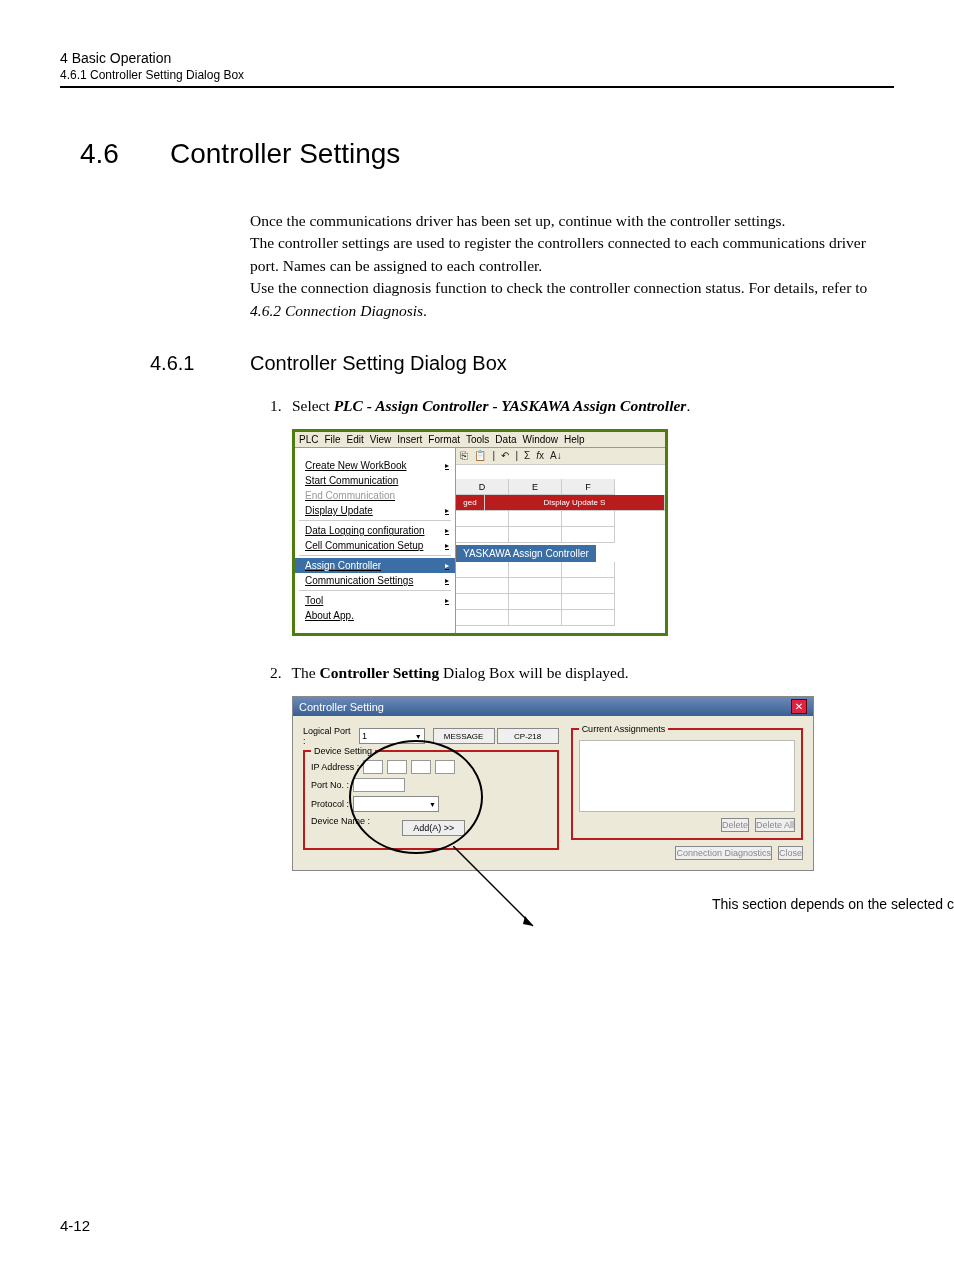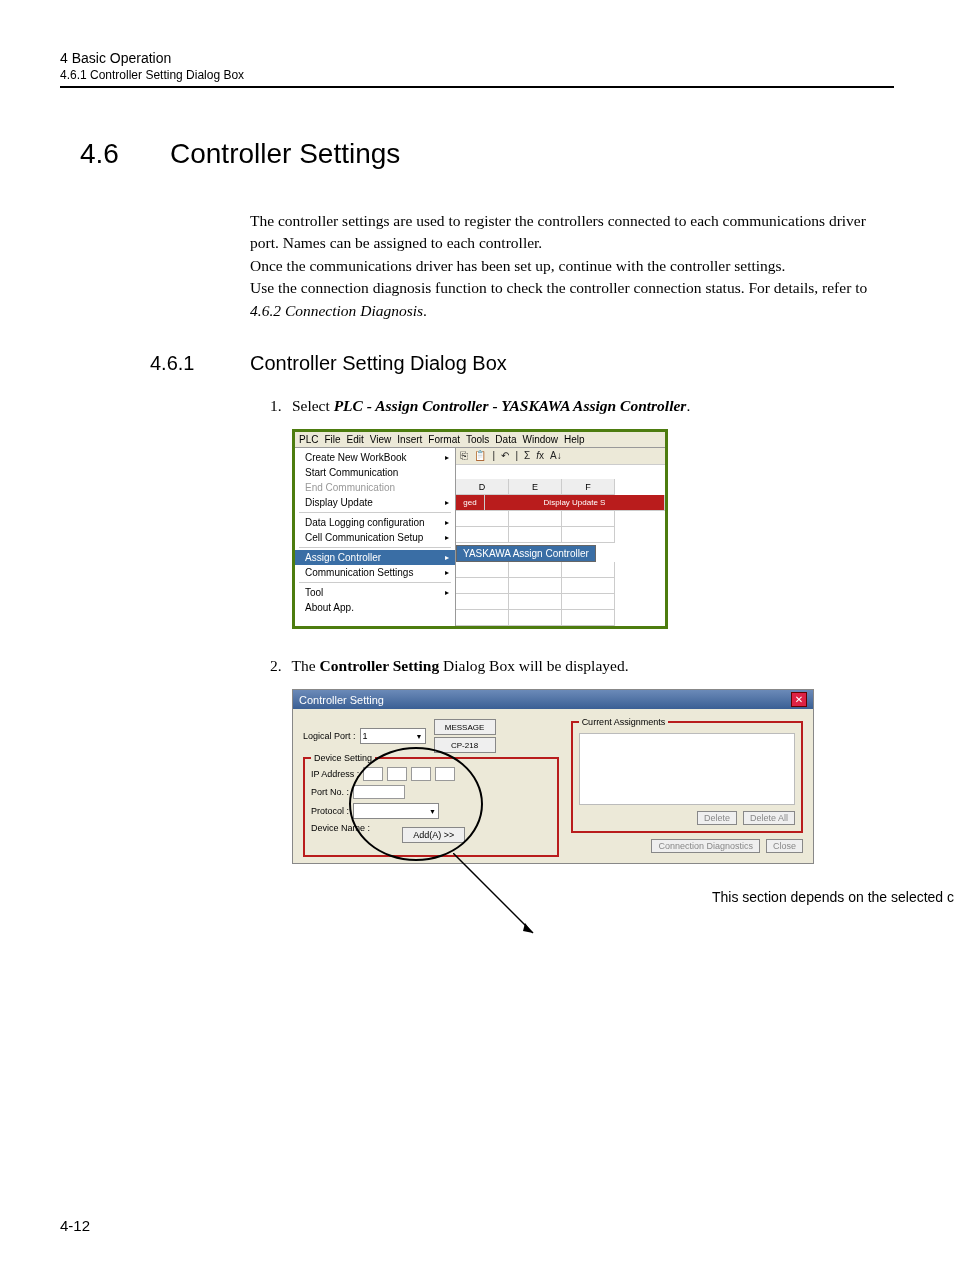--- a/index.html
+++ b/index.html
@@ -79,21 +79,22 @@
     padding: 2px 4px;
     border-bottom: 1px solid #999;
     background: #ece9d8;
   }
   .menubar span { color:#000; }
   .menu-body { display: flex; }
   .menu-col {
     width: 160px;
     border-right: 1px solid #999;
     background: #fff;
-    padding: 2px 0;
+    padding: 10px 0;
+    text-decoration: underline;
   }
   .menu-item {
     display: flex;
     justify-content: space-between;
     align-items: center;
     padding: 2px 6px 2px 10px;
   }
   .menu-item.disabled { color:#999; }
   .menu-item.selected { background:#3a6ea5; color:#fff;gap:48px; }
   .menu-item .arrow { font-size: 8px; }
@@ -155,30 +156,30 @@
   }
   .combo .tri { font-size:7px; }
   .groupbox {
     border:2px solid #b91c1c; padding:8px 6px 18px 6px; position:relative; margin-top:2px;
   }
   .groupbox .legend {
     position:absolute; top:-6px; left:6px; background:#ece9d8; padding:0 3px;
     font-size:9px;
   }
   .minibtn {
-    border:1px solid #888; background:#efefef; padding:1px 6px; font-size:9px;
+    border:1px solid #888; background:#efefef; padding:1px 0; font-size:9px;
     color:#888;
   }
   .btn-row { display:flex; justify-content:flex-end; gap:6px; margin-top:6px; }
   .addbtn {
     border:1px solid #888; background:#efefef; padding:2px 10px;
     font-size:9px;
   }
   .tab-btns {
-    display:flex; flex-direction:column; gap:2px; margin-left:4px;
+    display:flex; flex-direction:row; gap:2px; margin-left:4px;
   }
   .tab-btns .t {
     border:1px solid #888; background:#efefef; width:60px; height:14px;
     display:flex; align-items:center; justify-content:center; font-size:8px;
   }
   .inpbox {
     background:#fff; border:1px solid #999; height:12px; width:50px;
   }
   .circle-highlight {
     position:absolute;
@@ -227,22 +228,22 @@
 
   <div class="running-head">4  Basic Operation</div>
   <div class="running-sub">4.6.1  Controller Setting Dialog Box</div>
   <hr class="hr">
 
   <div class="h1">
     <span class="num">4.6</span><span>Controller Settings</span>
   </div>
 
   <div class="body-text">
+    <div>Once the communications driver has been set up, continue with the controller settings.</div>
     <div>The controller settings are used to register the controllers connected to each communications driver port. Names can be assigned to each controller.</div>
-    <div>Once the communications driver has been set up, continue with the controller settings.</div>
     <div>
       <span>Use the connection diagnosis function to check the controller connection status. For details, refer to </span><span class="ref">4.6.2  Connection Diagnosis</span><span>.</span>
     </div>
   </div>
 
   <div class="h2">
     <span class="num">4.6.1</span><span>Controller Setting Dialog Box</span>
   </div>
 
   <div class="step">

